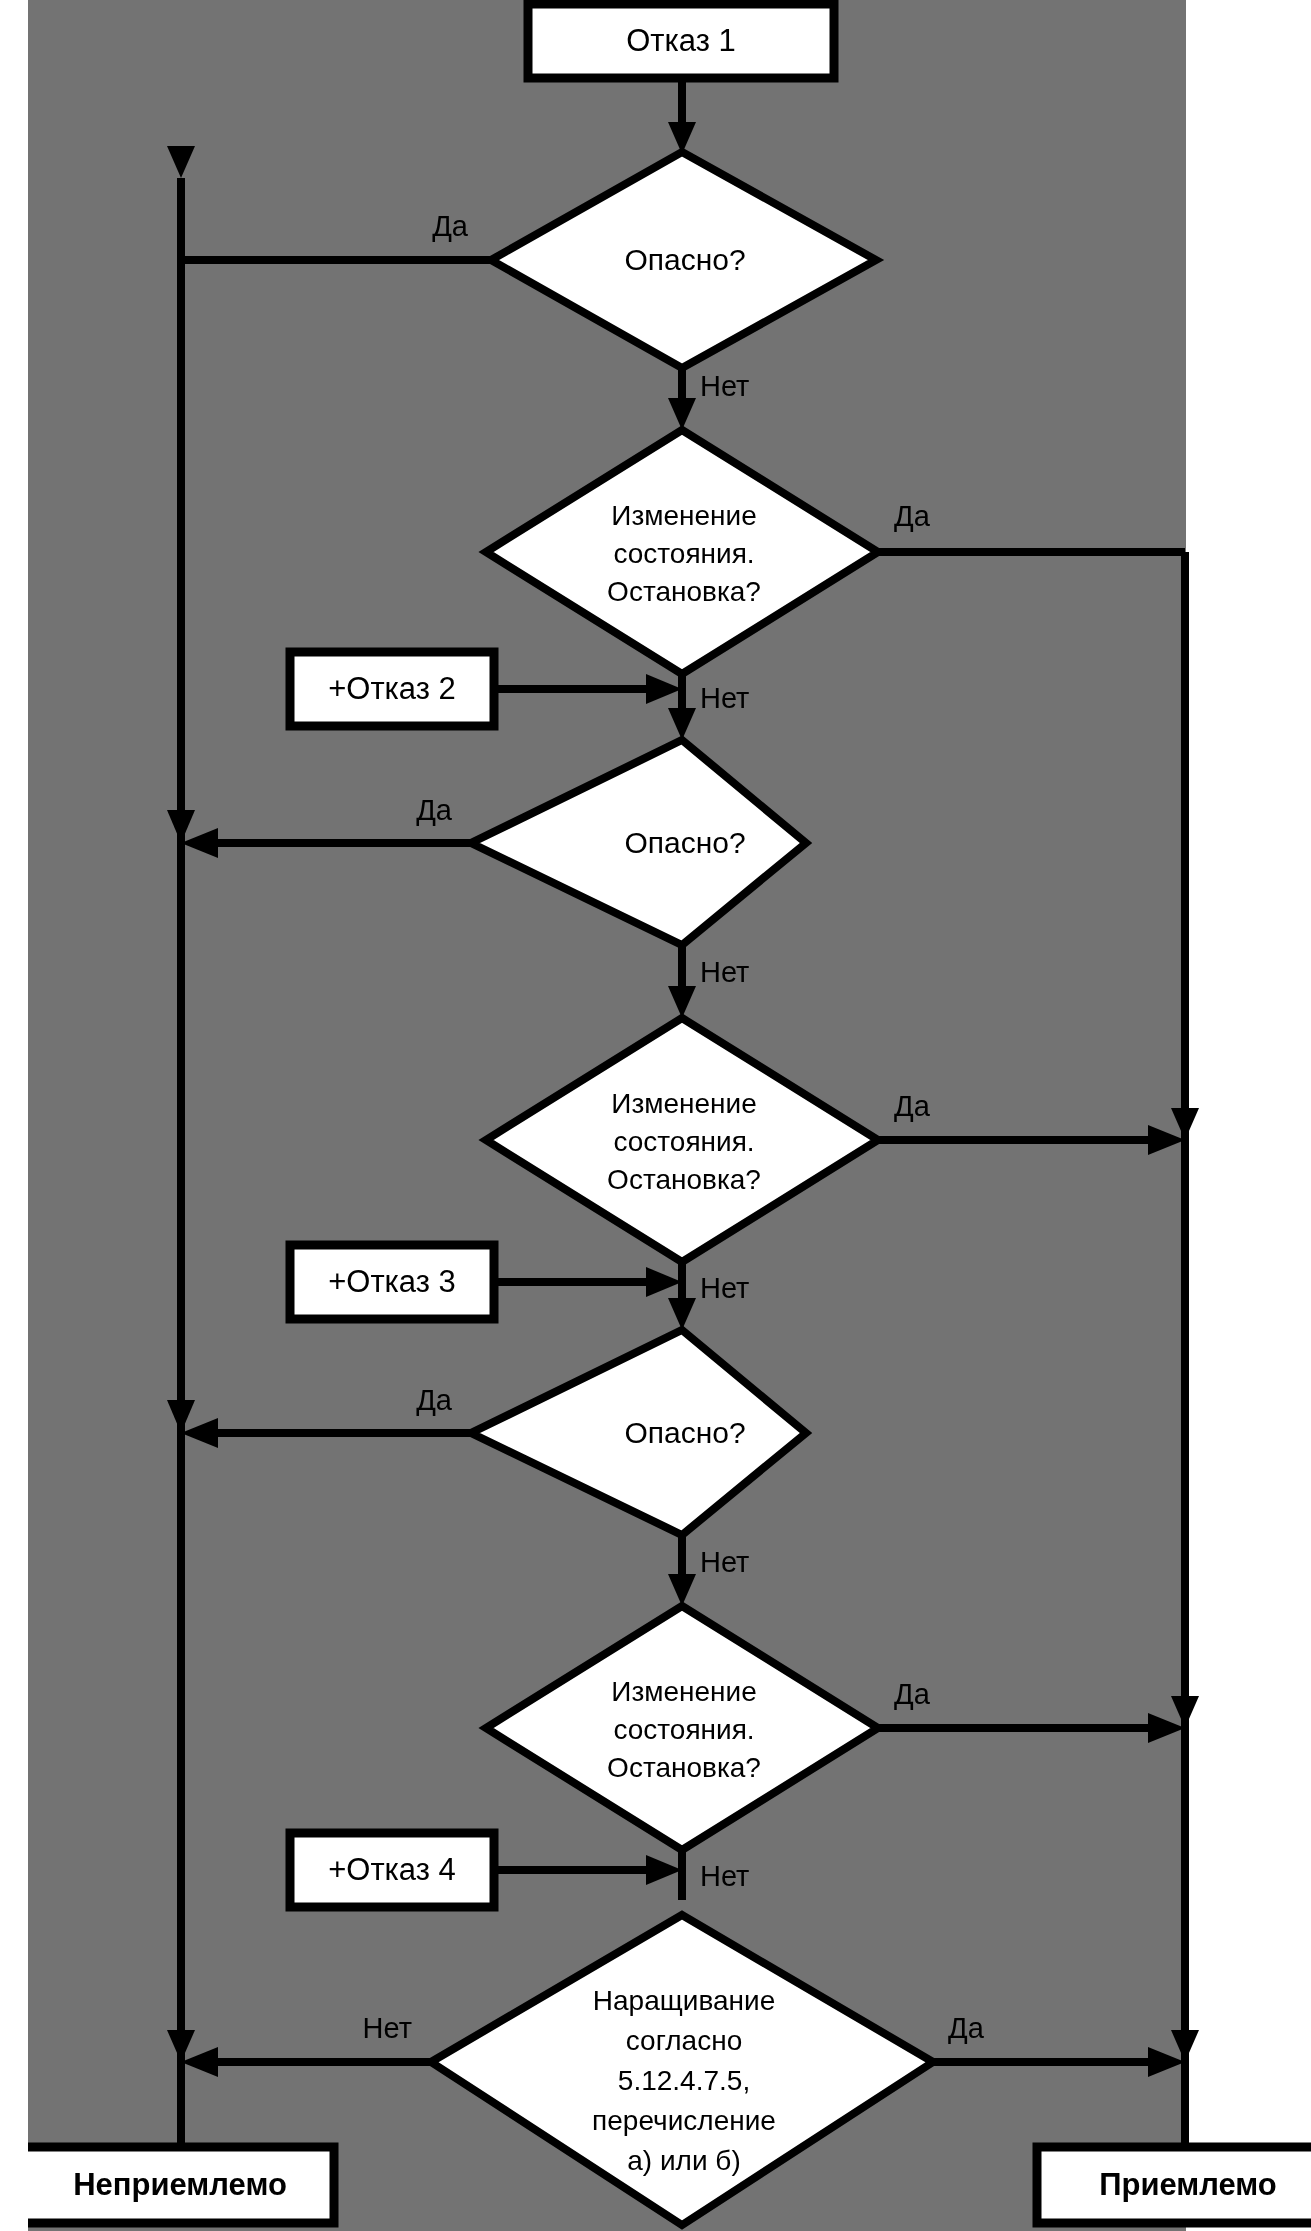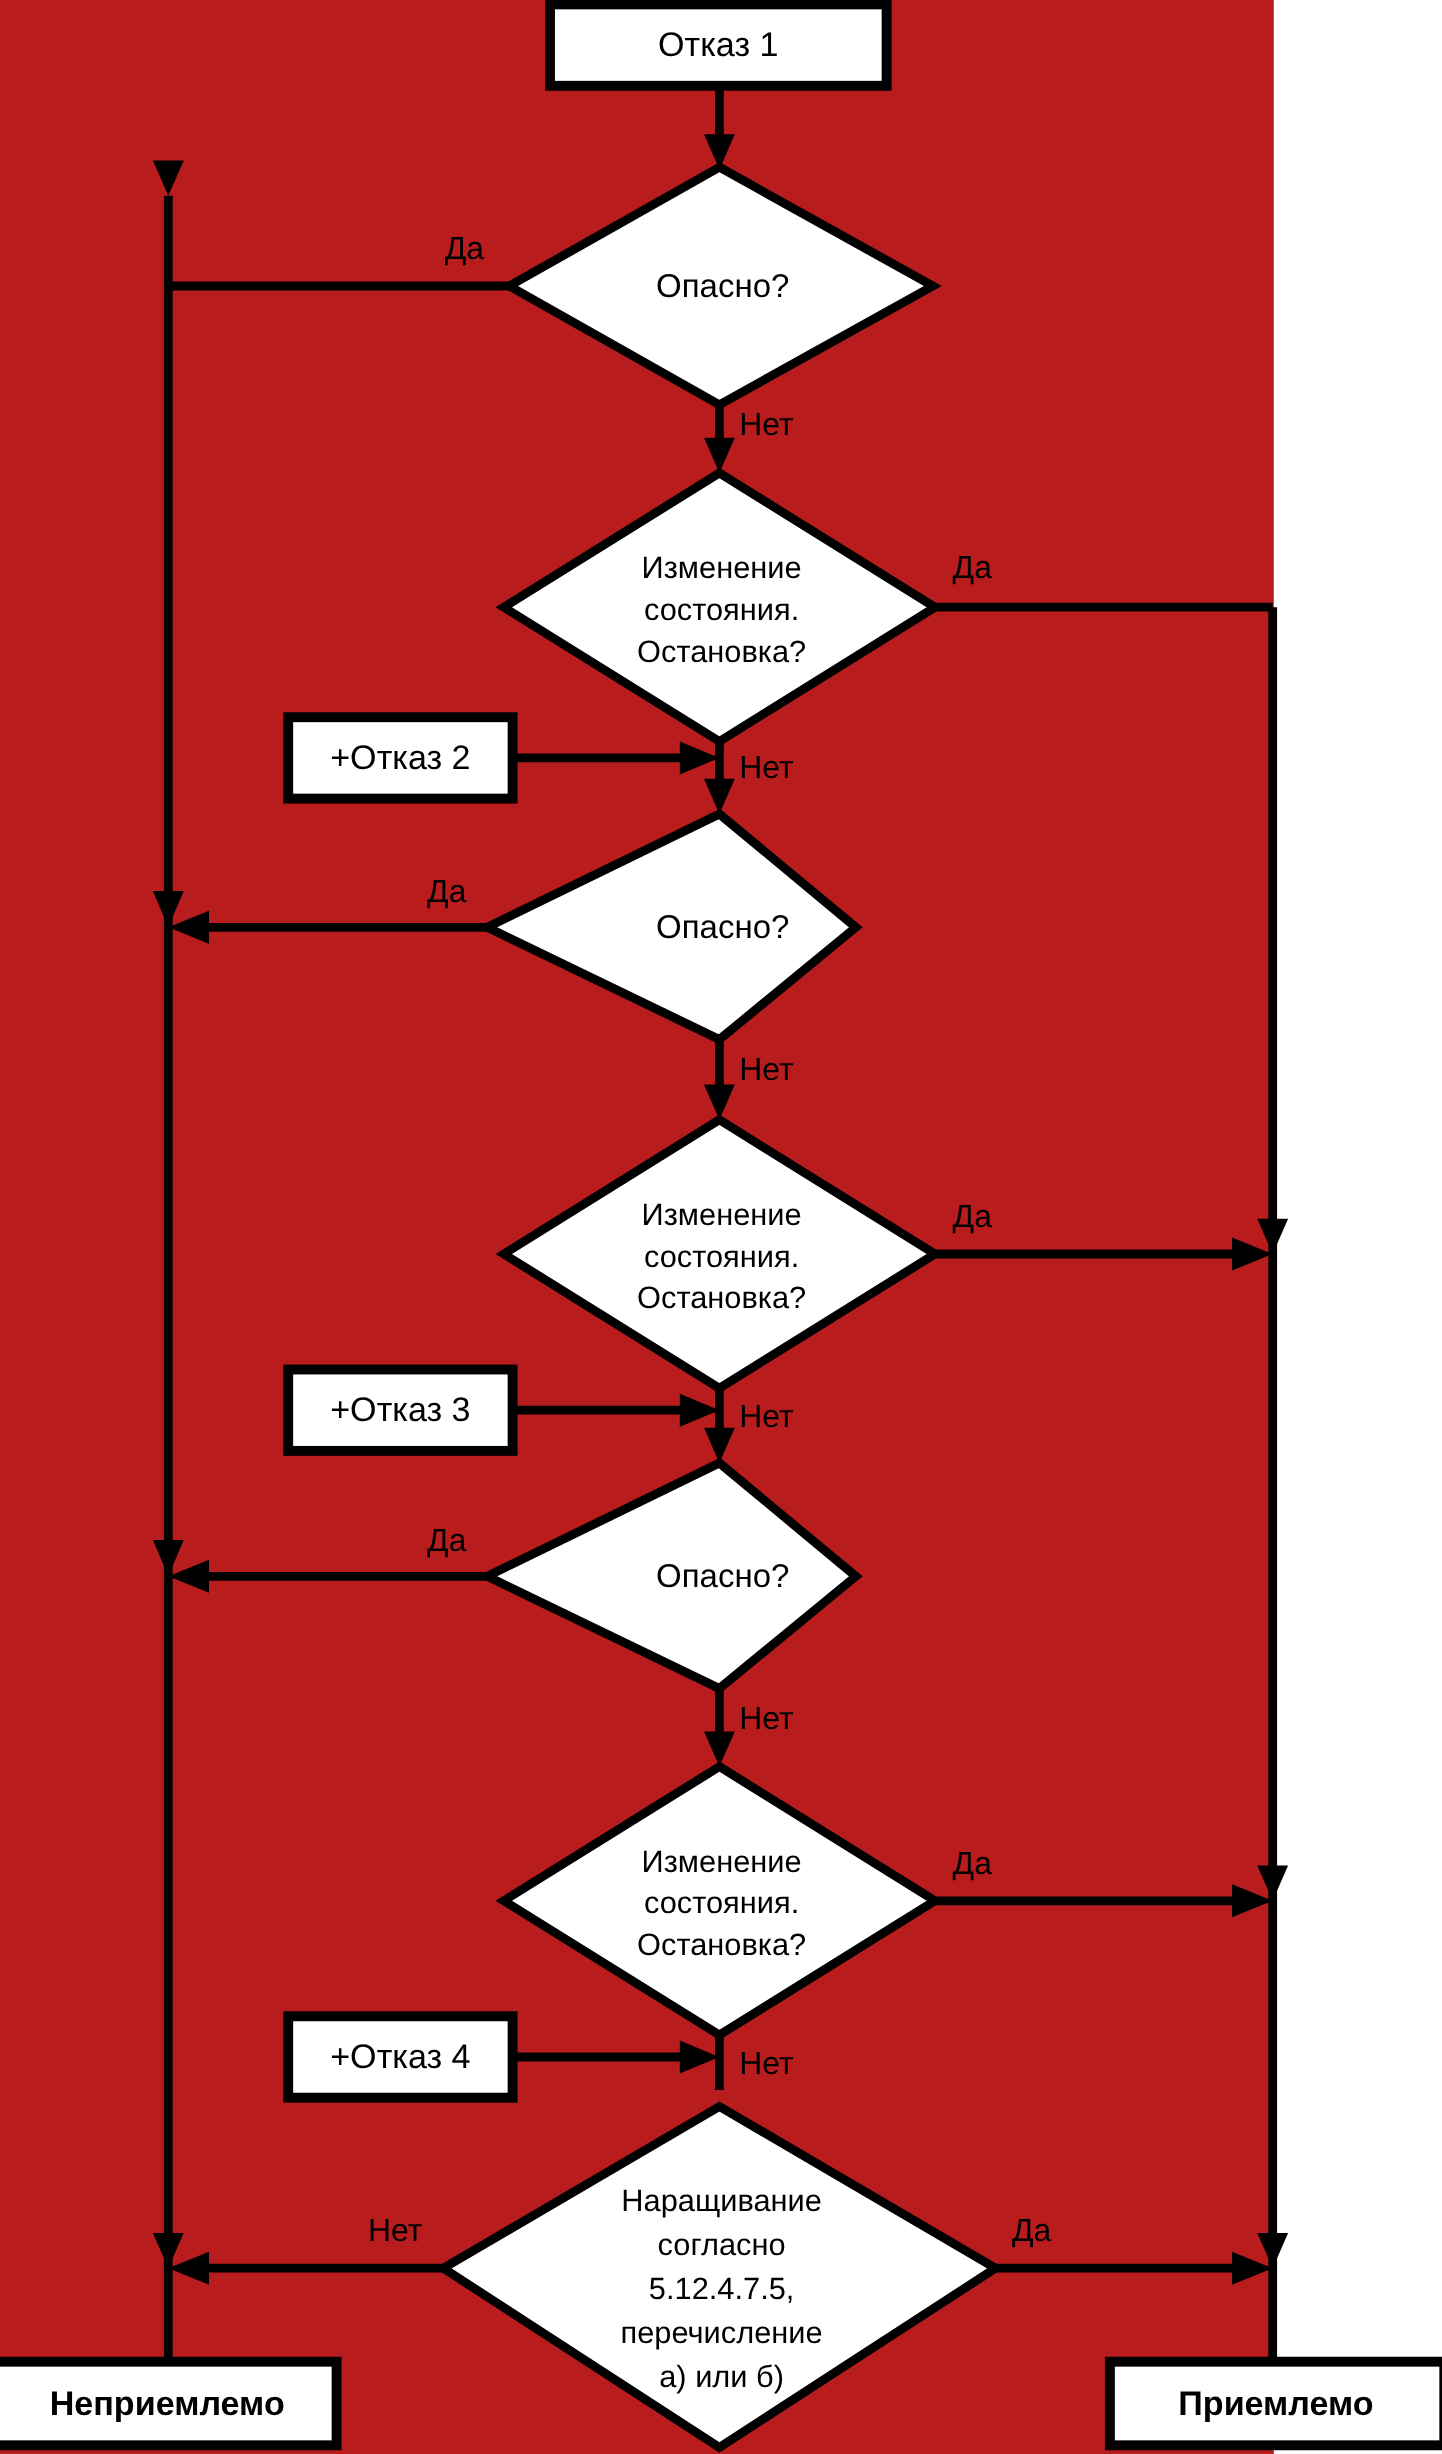--- a/index.html
+++ b/index.html
@@ -4,22 +4,23 @@
 <style>
   html, body {
     margin: 0;
     padding: 0;
     background: #ffffff;
   }
   #diagram-root {
     width: 1158px;
     height: 2231px;
     position: relative;
-    background: #b91c1c;
+    background: #737373;
     font-family: "Liberation Sans", sans-serif;
+    margin-left: 28px;
   }
   svg#flow-svg {
     display: block;
     width: 1311px;
     height: 2231px;
   }
   .node-shape {
     fill: #ffffff;
     stroke: #000000;
     stroke-width: 9;

